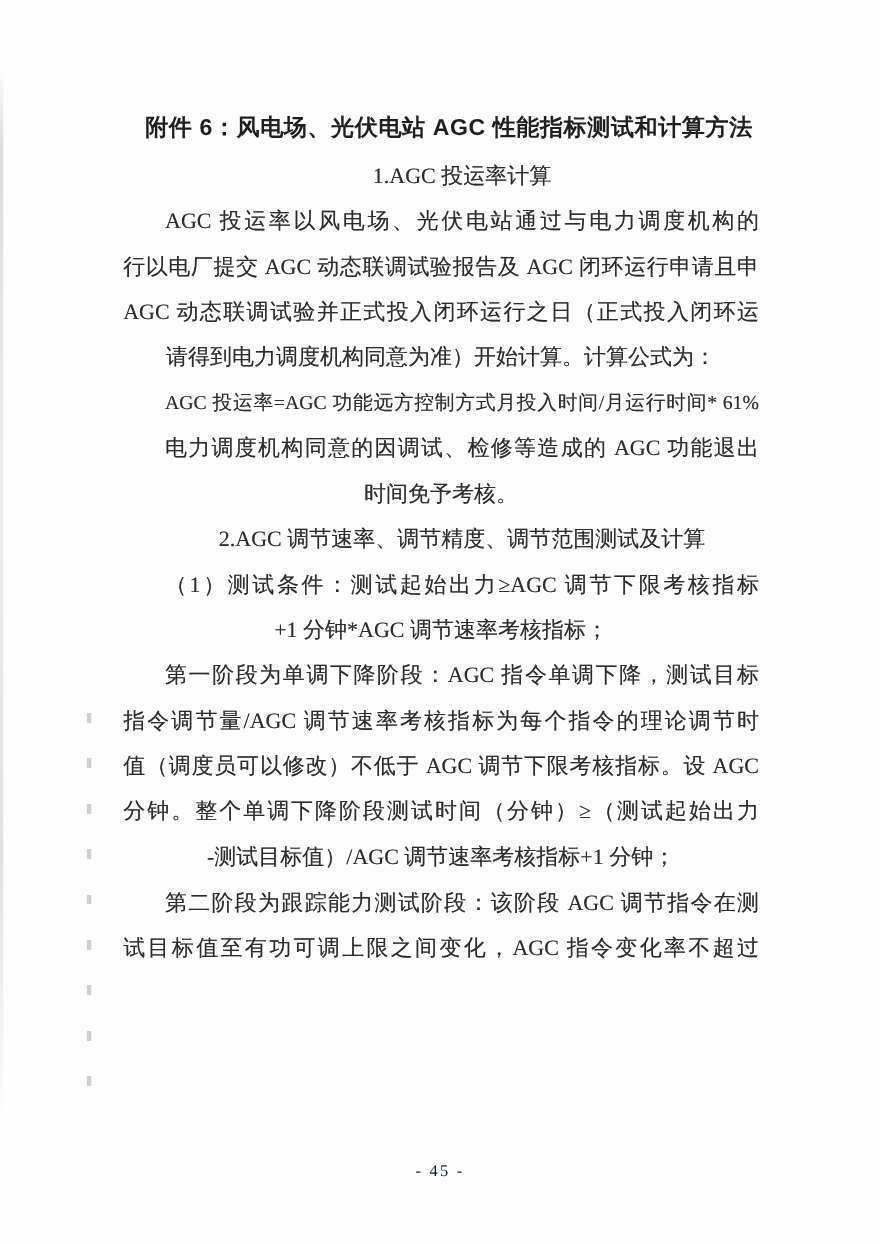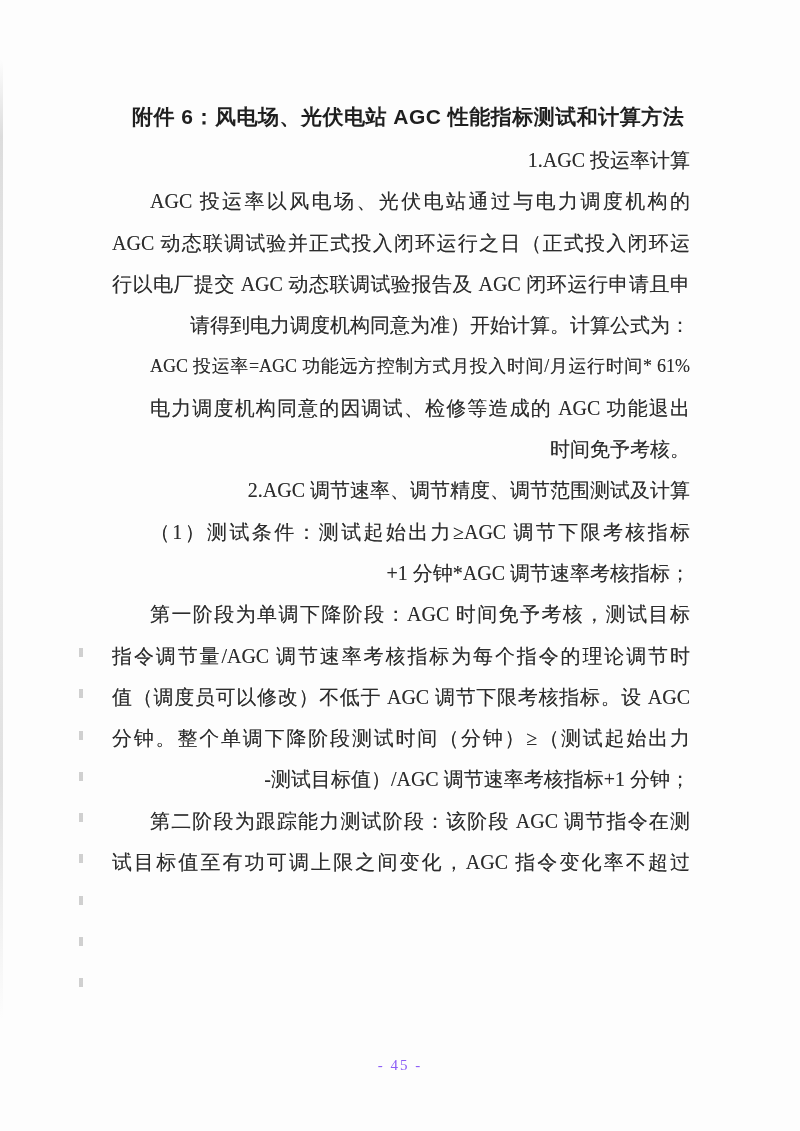--- a/index.html
+++ b/index.html
@@ -58,21 +58,21 @@
   .body-text {
     position: absolute;
     left: 112px;
     top: 140px;
     width: 578px;
   }
   .line {
     font-size: 20px;
     line-height: 41.3px;
     height: 41.3px;
-    text-align: right;
+    text-align: center;
     overflow: hidden;
     text-shadow: 0 0 0.5px rgba(70,70,70,0.55);
   }
   .line.indent {
     text-indent: 38px;
   }
   .line.fill {
     text-align: justify;
     text-align-last: justify;
   }
@@ -80,45 +80,45 @@
     font-size: 18px;
   }
   .footer {
     position: absolute;
     left: 0;
     top: 1057px;
     width: 100%;
     text-align: center;
     font-size: 15px;
     letter-spacing: 2px;
-    color: #8b5cf6;
+    color: #0f172a;
   }
 </style>
 </head>
 <body>
 
 <div class="page">
   <div class="scan-edge"></div>
   <div class="scan-ticks"></div>
 
   <h1 class="title">附件 6：风电场、光伏电站 AGC 性能指标测试和计算方法</h1>
 
   <div class="body-text">
     <div class="line indent">1.AGC 投运率计算</div>
     <div class="line indent fill">AGC 投运率以风电场、光伏电站通过与电力调度机构的</div>
+    <div class="line fill">行以电厂提交 AGC 动态联调试验报告及 AGC 闭环运行申请且申</div>
     <div class="line fill">AGC 动态联调试验并正式投入闭环运行之日（正式投入闭环运</div>
-    <div class="line fill">行以电厂提交 AGC 动态联调试验报告及 AGC 闭环运行申请且申</div>
     <div class="line">请得到电力调度机构同意为准）开始计算。计算公式为：</div>
     <div class="line indent fill formula">AGC 投运率=AGC 功能远方控制方式月投入时间/月运行时间* 61%</div>
     <div class="line indent fill">电力调度机构同意的因调试、检修等造成的 AGC 功能退出</div>
     <div class="line">时间免予考核。</div>
     <div class="line indent">2.AGC 调节速率、调节精度、调节范围测试及计算</div>
     <div class="line indent fill">（1）测试条件：测试起始出力≥AGC 调节下限考核指标</div>
     <div class="line">+1 分钟*AGC 调节速率考核指标；</div>
-    <div class="line indent fill">第一阶段为单调下降阶段：AGC 时间免予考核，测试目标</div>
+    <div class="line indent fill">第一阶段为单调下降阶段：AGC 指令单调下降，测试目标</div>
     <div class="line fill">指令调节量/AGC 调节速率考核指标为每个指令的理论调节时</div>
     <div class="line fill">值（调度员可以修改）不低于 AGC 调节下限考核指标。设 AGC</div>
     <div class="line fill">分钟。整个单调下降阶段测试时间（分钟）≥（测试起始出力</div>
     <div class="line">-测试目标值）/AGC 调节速率考核指标+1 分钟；</div>
     <div class="line indent fill">第二阶段为跟踪能力测试阶段：该阶段 AGC 调节指令在测</div>
     <div class="line fill">试目标值至有功可调上限之间变化，AGC 指令变化率不超过</div>
   </div>
 
   <div class="footer">- 45 -</div>
 </div>

